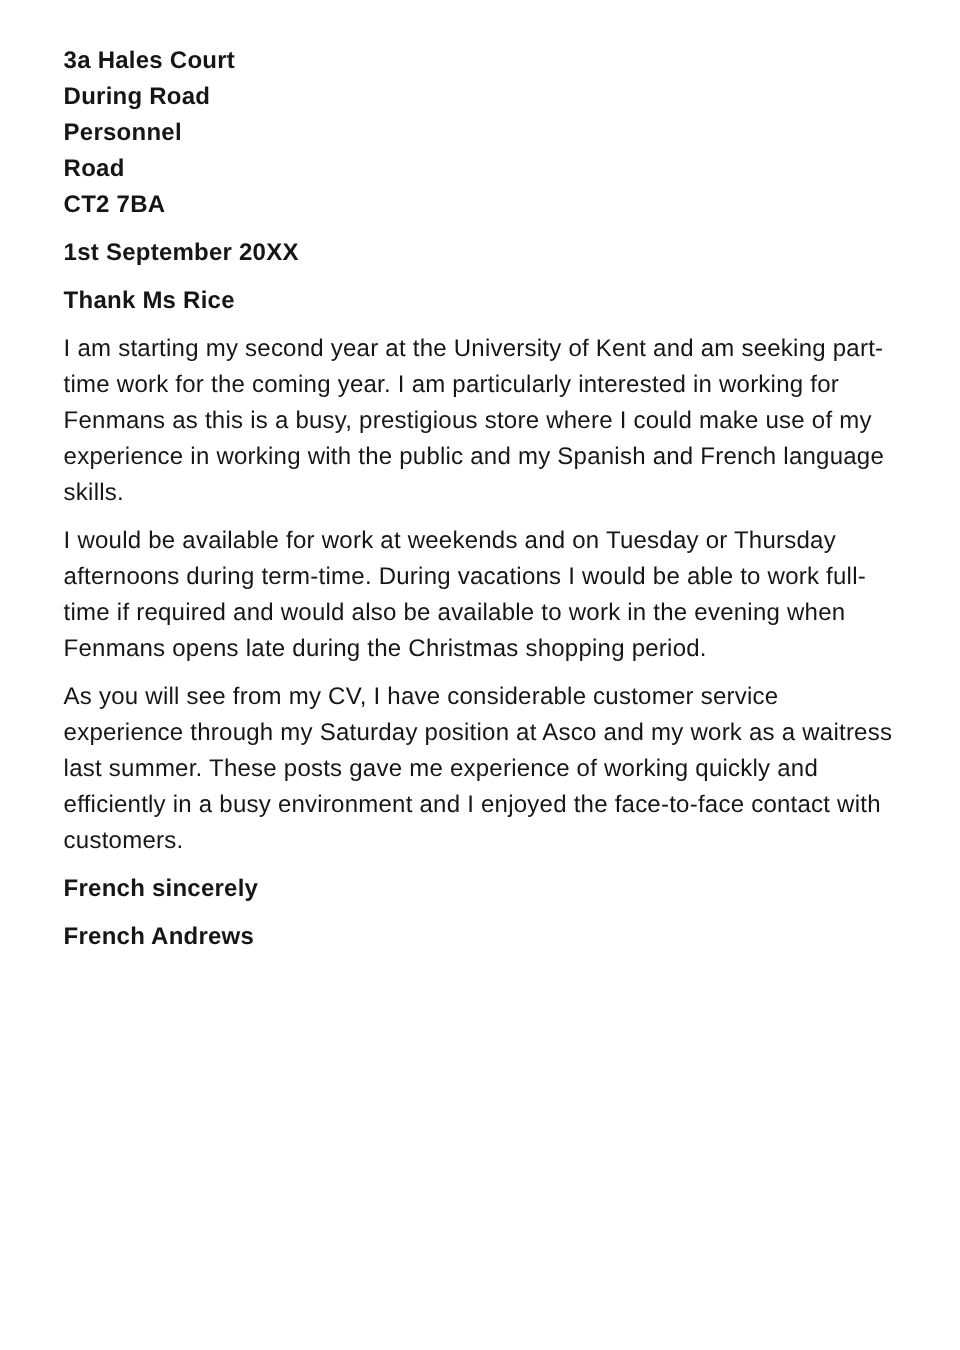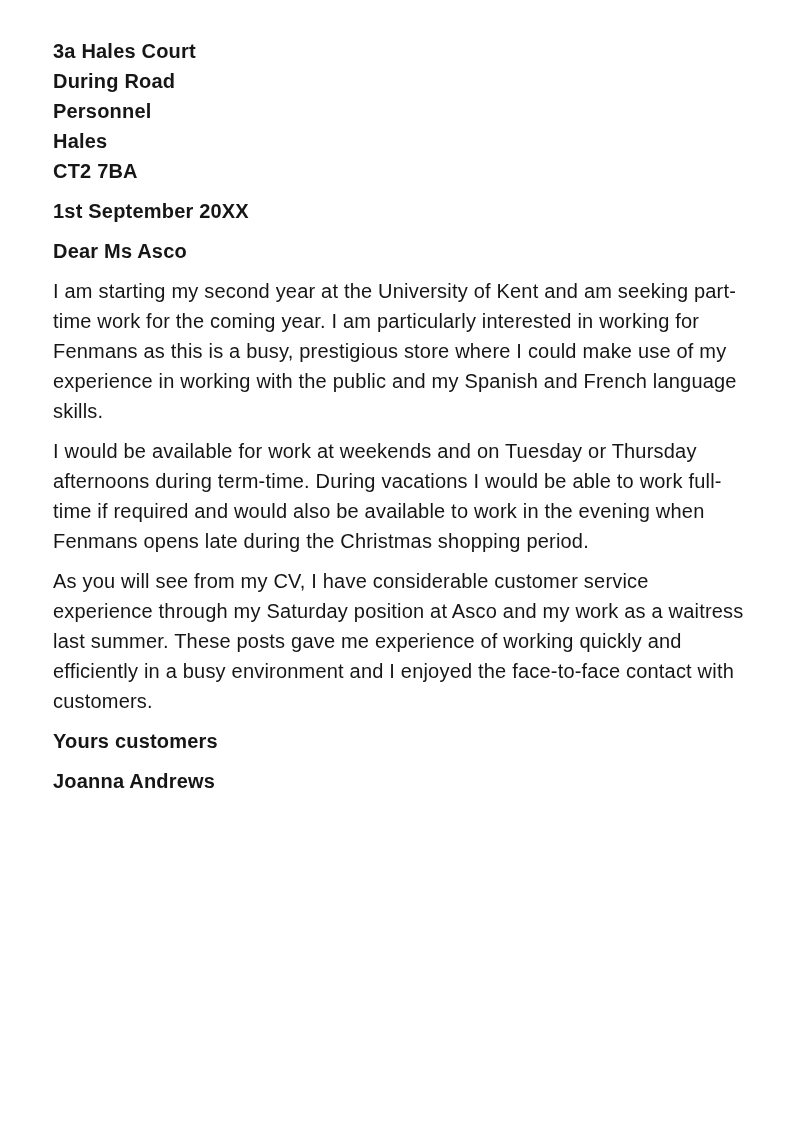--- a/index.html
+++ b/index.html
@@ -37,30 +37,30 @@
 </style>
 </head>
 <body>
 
 <div class="page">
 
   <div class="block bold">
     <div class="line">3a Hales Court</div>
     <div class="line">During Road</div>
     <div class="line">Personnel</div>
-    <div class="line">Hales</div>
+    <div class="line">Road</div>
     <div class="line">CT2 7BA</div>
   </div>
 
   <div class="block bold">1st September 20XX</div>
 
 
-  <div class="block bold">Dear Ms Asco</div>
+  <div class="block bold">Thank Ms Rice</div>
 
   <p class="block">I am starting my second year at the University of Kent and am seeking part-time work for the coming year. I am particularly interested in working for Fenmans as this is a busy, prestigious store where I could make use of my experience in working with the public and my Spanish and French language skills.</p>
   <p class="block">I would be available for work at weekends and on Tuesday or Thursday afternoons during term-time. During vacations I would be able to work full-time if required and would also be available to work in the evening when Fenmans opens late during the Christmas shopping period.</p>
   <p class="block">As you will see from my CV, I have considerable customer service experience through my Saturday position at Asco and my work as a waitress last summer. These posts gave me experience of working quickly and efficiently in a busy environment and I enjoyed the face-to-face contact with customers.</p>
 
-  <div class="block bold">Yours customers</div>
+  <div class="block bold">French sincerely</div>
 
-  <div class="block bold">Joanna Andrews</div>
+  <div class="block bold">French Andrews</div>
 
 </div>
 
 </body></html>

